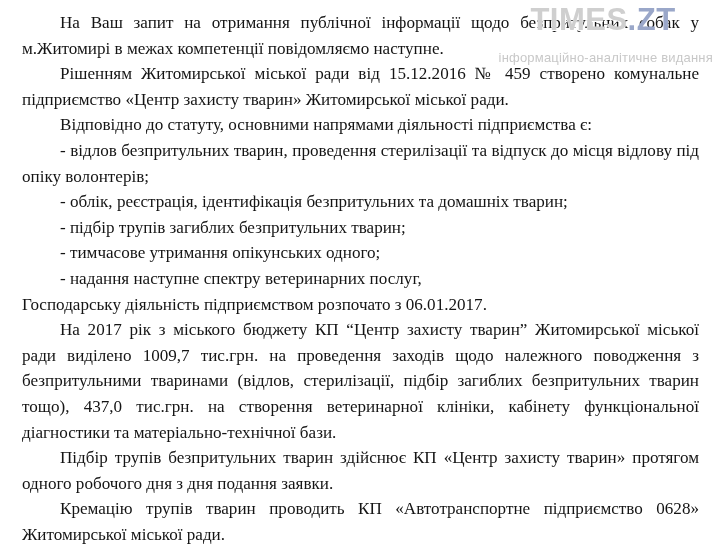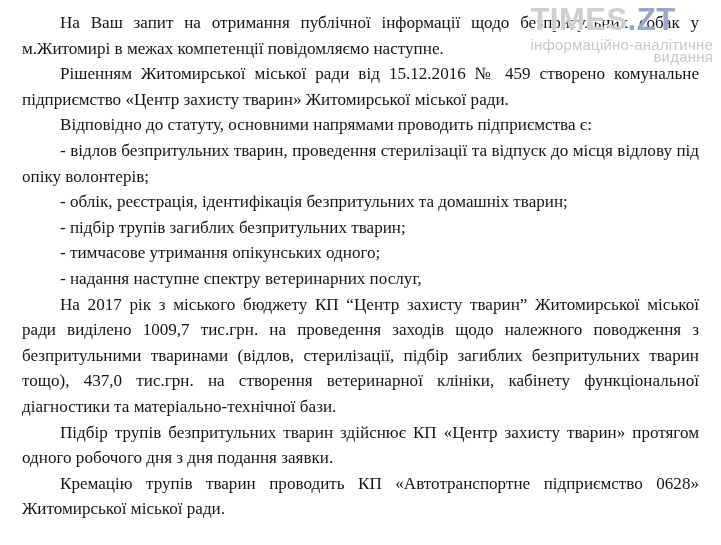--- a/index.html
+++ b/index.html
@@ -63,41 +63,42 @@
     line-height: 32px;
     color: #cfcfcf;
     text-shadow: 0 1px 0 #ffffff;
     text-align: center;
   }
   #watermark .wm-main .wm-accent {
     color: #9aa7c9;
   }
   #watermark .wm-sub {
     font-family: "Liberation Sans", sans-serif;
-    font-size: 15px;
+    font-size: 13px;
     line-height: 12px;
     color: #c8c8c8;
     letter-spacing: 0.2px;
-    margin-top: 3px;
+    margin-top: 16px;
   }
 </style>
 </head>
 <body>
 
 <div id="page">
 
   <div id="doc">
     <p class="para indent">На Ваш запит на отримання публічної інформації щодо безпритульних собак у м.Житомирі в межах компетенції повідомляємо наступне.</p>
     <p class="para indent">Рішенням Житомирської міської ради від 15.12.2016 № 459 створено комунальне підприємство «Центр захисту тварин» Житомирської міської ради.</p>
-    <p class="para indent">Відповідно до статуту, основними напрямами проводить підприємства є:</p>
+    <p class="para indent">Відповідно до статуту, основними напрямами діяльності підприємства є:</p>
     <p class="para bullet">- відлов безпритульних тварин, проведення стерилізації та відпуск до місця відлову під опіку волонтерів;</p>
     <p class="para bullet">- облік, реєстрація, ідентифікація безпритульних та домашніх тварин;</p>
     <p class="para bullet">- підбір трупів загиблих безпритульних тварин;</p>
     <p class="para bullet">- тимчасове утримання опікунських одного;</p>
     <p class="para bullet">- надання наступне спектру ветеринарних послуг,</p>
+    <p class="para noindent">Господарську діяльність підприємством розпочато з 06.01.2017.</p>
     <p class="para indent">На 2017 рік з міського бюджету КП “Центр захисту тварин” Житомирської міської ради виділено 1009,7 тис.грн. на проведення заходів щодо належного поводження з безпритульними тваринами (відлов, стерилізації, підбір загиблих безпритульних тварин тощо), 437,0 тис.грн. на створення ветеринарної клініки, кабінету функціональної діагностики та матеріально-технічної бази.</p>
     <p class="para indent">Підбір трупів безпритульних тварин здійснює КП «Центр захисту тварин» протягом одного робочого дня з дня подання заявки.</p>
     <p class="para indent">Кремацію трупів тварин проводить КП «Автотранспортне підприємство 0628» Житомирської міської ради.</p>
   </div>
 
   <div id="watermark">
     <div class="wm-main"><span>TIMES</span><span class="wm-accent">.</span><span class="wm-accent">ZT</span></div>
     <div class="wm-sub">інформаційно-аналітичне видання</div>
   </div>
 

